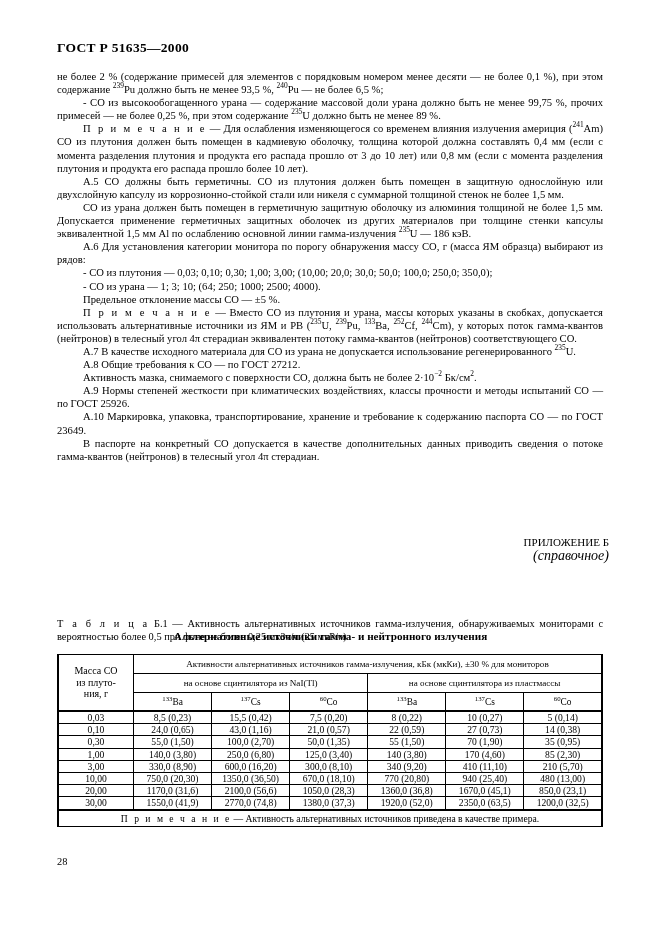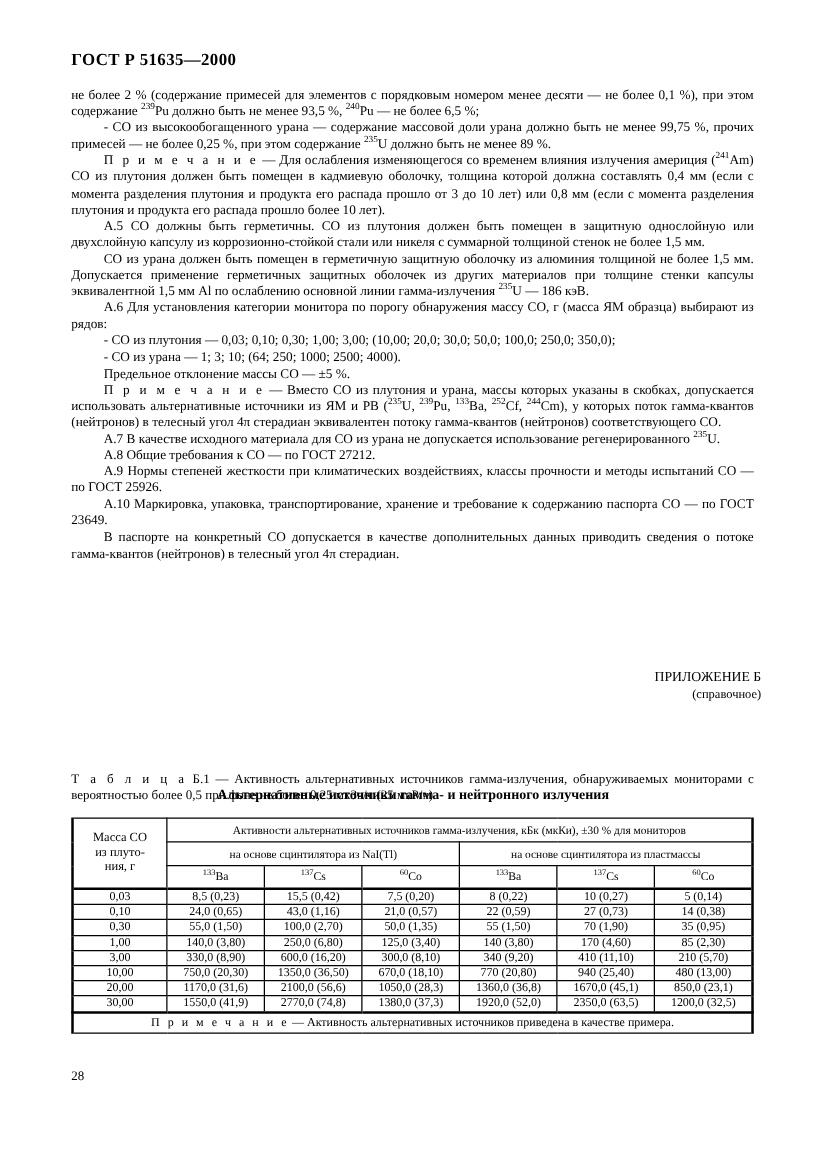--- a/index.html
+++ b/index.html
@@ -69,21 +69,22 @@
   .appendix-head {
     position: absolute;
     left: 0;
     top: 535px;
     width: 609px;
     text-align: right;
     font-size: 11px;
     line-height: 14px;
   }
   .appendix-head .sub {
-    font-size: 10px;
+    font-size: 14px;
+    font-style: italic;
   }
   .section-title {
     position: absolute;
     left: 0;
     top: 594px;
     width: 661px;
     text-align: center;
     font-size: 11.2px;
     font-weight: bold;
     margin-top: 36px;
@@ -196,20 +197,21 @@
     <p class="ind"><span class="spaced">П р и м е ч а н и е</span> — Для ослабления изменяющегося со временем влияния излучения америция (<sup>241</sup>Am) СО из плутония должен быть помещен в кадмиевую оболочку, толщина которой должна составлять 0,4 мм (если с момента разделения плутония и продукта его распада прошло от 3 до 10 лет) или 0,8 мм (если с момента разделения плутония и продукта его распада прошло более 10 лет).</p>
     <p class="ind">А.5  СО должны быть герметичны. СО из плутония должен быть помещен в защитную однослойную или двухслойную капсулу из коррозионно-стойкой стали или никеля с суммарной толщиной стенок не более 1,5 мм.</p>
     <p class="ind">СО из урана должен быть помещен в герметичную защитную оболочку из алюминия толщиной не более 1,5 мм. Допускается применение герметичных защитных оболочек из других материалов при толщине стенки капсулы эквивалентной 1,5 мм Al по ослаблению основной линии гамма-излучения <sup>235</sup>U — 186 кэВ.</p>
     <p class="ind">А.6  Для установления категории монитора по порогу обнаружения массу СО, г (масса ЯМ образца) выбирают из рядов:</p>
     <p class="ind-dash">- СО из плутония — 0,03; 0,10; 0,30; 1,00; 3,00; (10,00; 20,0; 30,0; 50,0; 100,0; 250,0; 350,0);</p>
     <p class="ind-dash">- СО из урана — 1; 3; 10; (64; 250; 1000; 2500; 4000).</p>
     <p class="ind">Предельное отклонение массы СО — ±5 %.</p>
     <p class="ind"><span class="spaced">П р и м е ч а н и е</span> — Вместо СО из плутония и урана, массы которых указаны в скобках, допускается использовать альтернативные источники из ЯМ и РВ (<sup>235</sup>U, <sup>239</sup>Pu, <sup>133</sup>Ba, <sup>252</sup>Cf, <sup>244</sup>Cm), у которых поток гамма-квантов (нейтронов) в телесный угол 4π стерадиан эквивалентен потоку гамма-квантов (нейтронов) соответствующего СО.</p>
     <p class="ind">А.7  В качестве исходного материала для СО из урана не допускается использование регенерированного <sup>235</sup>U.</p>
     <p class="ind">А.8  Общие требования к СО — по ГОСТ 27212.</p>
+    <p class="ind">Активность мазка, снимаемого с поверхности СО, должна быть не более 2·10<sup>−2</sup> Бк/см<sup>2</sup>.</p>
     <p class="ind">А.9  Нормы степеней жесткости при климатических воздействиях, классы прочности и методы испытаний СО — по ГОСТ 25926.</p>
     <p class="ind">А.10  Маркировка, упаковка, транспортирование, хранение и требование к содержанию паспорта СО — по ГОСТ 23649.</p>
     <p class="ind">В паспорте на конкретный СО допускается в качестве дополнительных данных приводить сведения о потоке гамма-квантов (нейтронов) в телесный угол 4π стерадиан.</p>
   </div>
 
   <div class="appendix-head">
     <div>ПРИЛОЖЕНИЕ Б</div>
     <div class="sub">(справочное)</div>
   </div>
 

